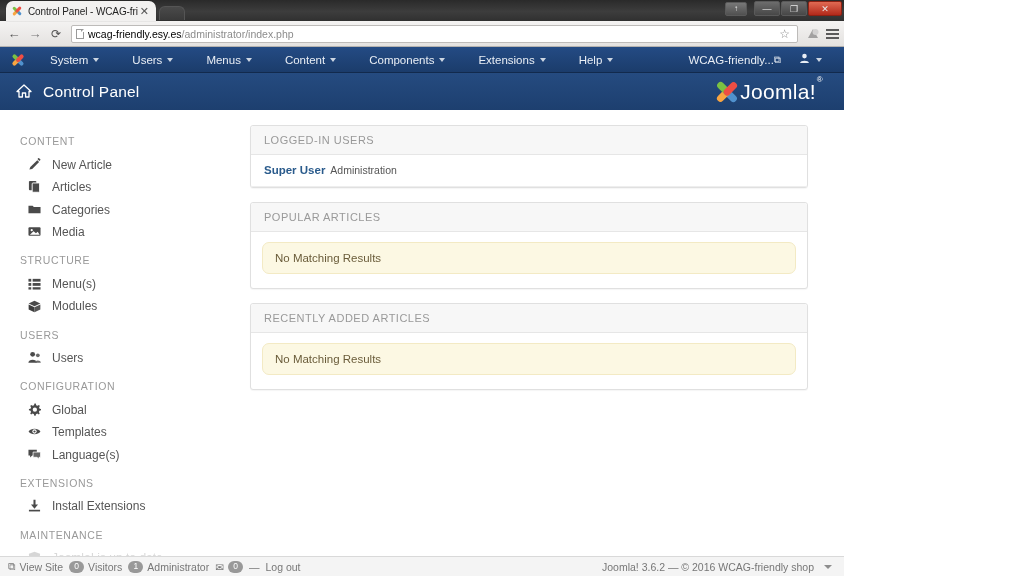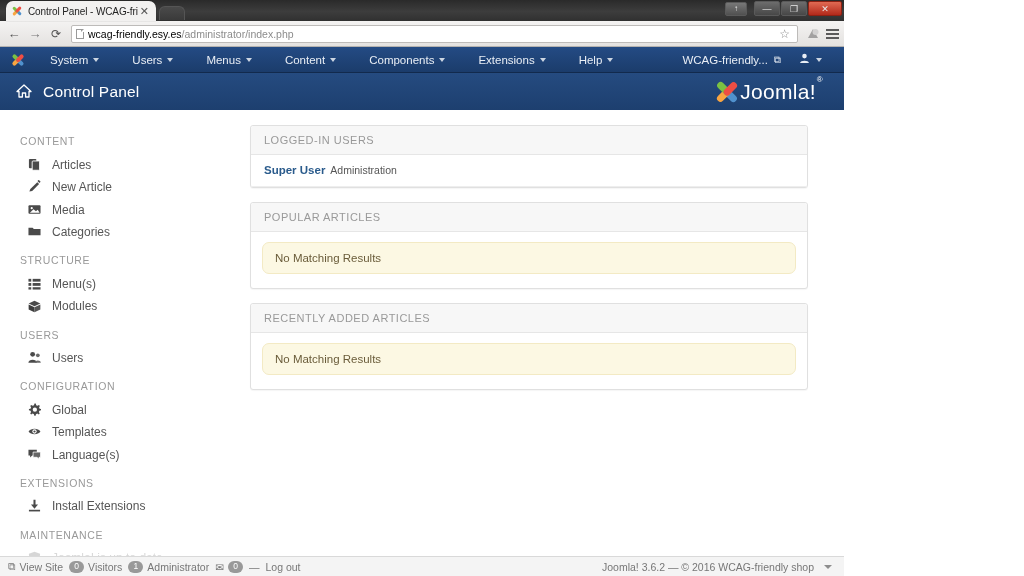--- a/index.html
+++ b/index.html
@@ -88,21 +88,21 @@
     border-bottom: 1px solid #122a4d;
   }
   .jlogo-small { width: 15px; height: 15px; position: relative; margin-right: 14px; }
   .adminbar-menu { display: flex; align-items: flex-end; gap: 11px; }
   .abitem {
     font-size: 11.5px; color: #e9eef5; padding: 0 11px; display: flex; align-items: center; gap: 5px;
     line-height: 26px;
   }
   .caret { width: 0; height: 0; border-left: 3.5px solid transparent; border-right: 3.5px solid transparent; border-top: 4px solid #cdd6e2; }
   .adminbar-right { margin-left: auto; display: flex; align-items: center; gap: 0; }
-  .ab-site { font-size: 11.5px; color: #e9eef5; display: flex; align-items: center; gap: 6px; padding: 0 10px; }
+  .ab-site { font-size: 11.5px; color: #e9eef5; display: flex; align-items: center; padding: 0 10px; }
   .extlink { font-size: 10px; }
   .ab-user { display: flex; align-items: center; gap: 6px; padding: 0 12px 0 8px; }
   .person { font-size: 11px; color: #e9eef5; }
 
   .subhead {
     height: 38px; background: #1f4375;
     background: linear-gradient(to bottom,#254b80,#1d3f6f);
     display: flex; align-items: center; padding: 0 16px; position: relative;
     border-bottom: 1px solid #fff;
   }
@@ -308,52 +308,52 @@
     </div>
 
     <div class="body-area">
 
       <div class="sidebar">
 
         <div class="side-head">CONTENT</div>
         <div class="side-item">
           <span class="side-ico">
             <svg viewBox="0 0 14 14" width="13" height="13">
+                <path d="M1.5 12.5 L2.5 9.8 L10 2.3 L12 4.3 L4.5 11.8 Z" fill="#4a4a4a"></path>
+                <path d="M10.2 1 L11.6 -0.2 L13.6 1.8 L12.2 3.1 Z" fill="#4a4a4a"></path>
+              </svg>
+          </span>
+          <span class="side-label">New Article</span>
+        </div>
+        <div class="side-item">
+          <span class="side-ico">
+            <svg viewBox="0 0 14 14" width="13" height="13">
                 <rect x="1" y="1" width="8" height="10" rx="1" fill="#4a4a4a"></rect>
                 <rect x="4.5" y="3.2" width="8" height="10" rx="1" fill="#4a4a4a" stroke="#fff" stroke-width="1"></rect>
               </svg>
           </span>
           <span class="side-label">Articles</span>
         </div>
         <div class="side-item">
           <span class="side-ico">
             <svg viewBox="0 0 14 14" width="13" height="13">
-                <path d="M1.5 12.5 L2.5 9.8 L10 2.3 L12 4.3 L4.5 11.8 Z" fill="#4a4a4a"></path>
-                <path d="M10.2 1 L11.6 -0.2 L13.6 1.8 L12.2 3.1 Z" fill="#4a4a4a"></path>
-              </svg>
-          </span>
-          <span class="side-label">New Article</span>
+                <path d="M0.5 3 L5 3 L6.3 4.4 L13.5 4.4 L13.5 11 L0.5 11 Z" fill="#4a4a4a"></path>
+              </svg>
+          </span>
+          <span class="side-label">Categories</span>
         </div>
         <div class="side-item">
           <span class="side-ico">
             <svg viewBox="0 0 14 14" width="13" height="13">
                 <rect x="0.5" y="2.5" width="13" height="9" rx="1" fill="#4a4a4a"></rect>
                 <circle cx="4" cy="5.6" r="1.2" fill="#fff"></circle>
                 <path d="M2 10.5 L6 6.6 L8.5 9 L10.5 7.2 L12.5 10.5 Z" fill="#fff"></path>
               </svg>
           </span>
           <span class="side-label">Media</span>
-        </div>
-        <div class="side-item">
-          <span class="side-ico">
-            <svg viewBox="0 0 14 14" width="13" height="13">
-                <path d="M0.5 3 L5 3 L6.3 4.4 L13.5 4.4 L13.5 11 L0.5 11 Z" fill="#4a4a4a"></path>
-              </svg>
-          </span>
-          <span class="side-label">Categories</span>
         </div>
 
         <div class="side-head">STRUCTURE</div>
         <div class="side-item">
           <span class="side-ico">
             <svg viewBox="0 0 14 14" width="13" height="13">
                 <rect x="0.5" y="2" width="3" height="3" fill="#4a4a4a"></rect>
                 <rect x="5" y="2" width="8.5" height="3" fill="#4a4a4a"></rect>
                 <rect x="0.5" y="6.5" width="3" height="3" fill="#4a4a4a"></rect>
                 <rect x="5" y="6.5" width="8.5" height="3" fill="#4a4a4a"></rect>

